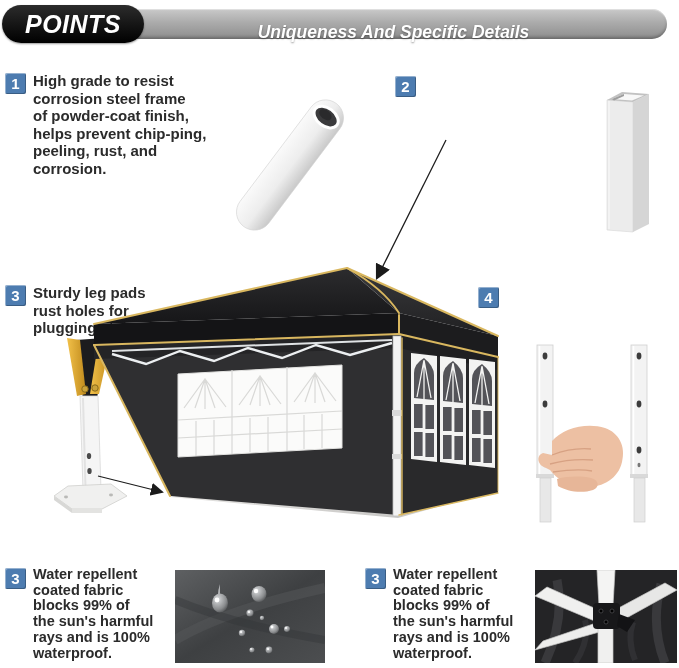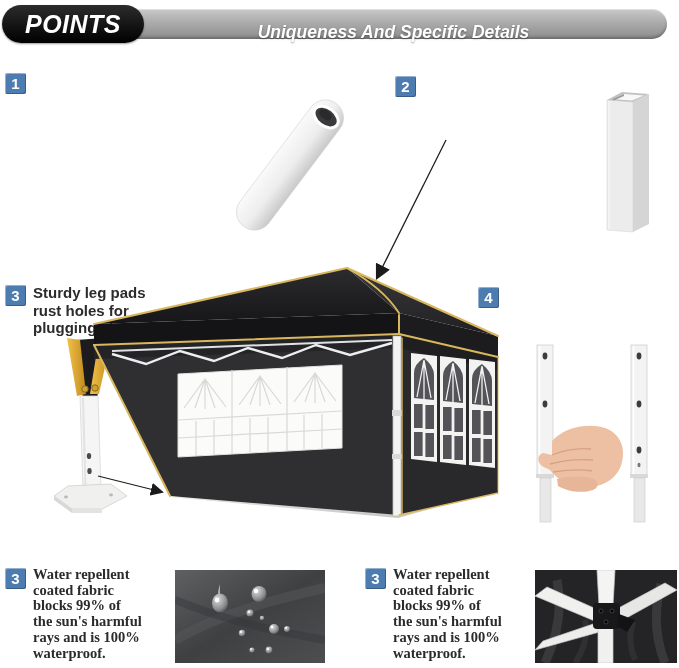--- a/index.html
+++ b/index.html
@@ -32,37 +32,43 @@
   .badge{
     flex:0 0 auto;width:21px;height:21px;margin-top:1px;
     background:#4d7cb0;color:#ffffff;font-weight:bold;font-size:15px;
     display:flex;align-items:center;justify-content:center;border-radius:2px;
     box-shadow:inset 1px 1px 0 rgba(255,255,255,.4), inset -1px -1px 0 rgba(0,0,0,.25);
   }
   .ftext{
     margin:0 0 0 7px;font-weight:bold;font-size:15px;line-height:17.6px;color:#2b2b2b;
     white-space:pre-line;
   }
-  .feature.small .ftext{font-size:14.5px;line-height:15.7px;font-family:Liberation Serif, serif;}
+  .feature.small .ftext{font-size:14.5px;line-height:15.7px;}
   .illus{position:absolute;}
   .overlay{position:absolute;left:0;top:0;pointer-events:none;}
   .photo{position:absolute;display:block;}
 </style>
 </head>
 <body>
 
 <div id="canvas">
 
   <div class="hdr-bar">
     <div class="hdr-title">Uniqueness And Specific Details</div>
   </div>
   <div class="hdr-pill">POINTS</div>
 
   <div class="feature" style="left:5px;top:72px;width:215px;">
     <span class="badge">1</span>
+    <p class="ftext">High grade to resist
+corrosion steel frame
+of powder-coat finish,
+helps prevent chip-ping,
+peeling, rust, and
+corrosion.</p>
   </div>
 
   <div class="feature" style="left:395px;top:75px;width:210px;">
     <span class="badge">2</span>
   </div>
 
   <div class="feature" style="left:5px;top:284px;width:180px;">
     <span class="badge">3</span>
     <p class="ftext">Sturdy leg pads
 rust holes for

